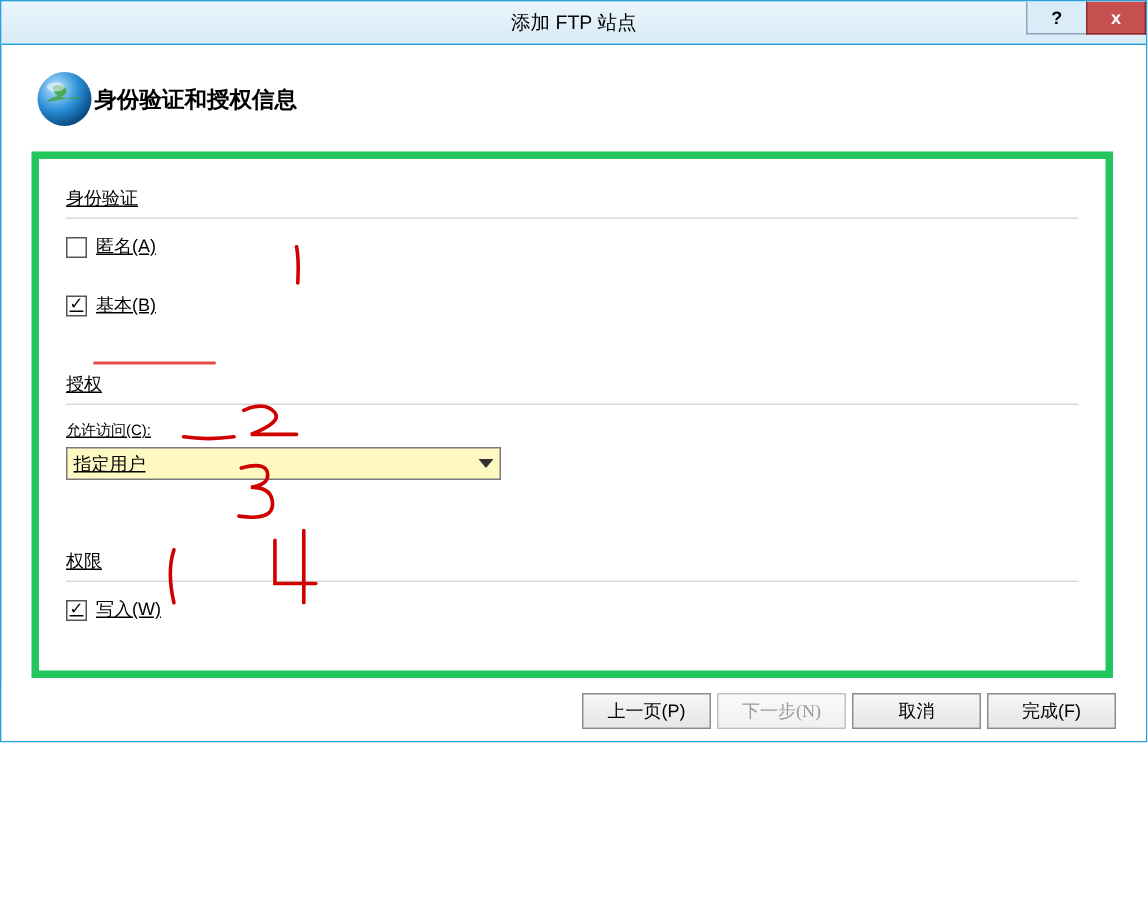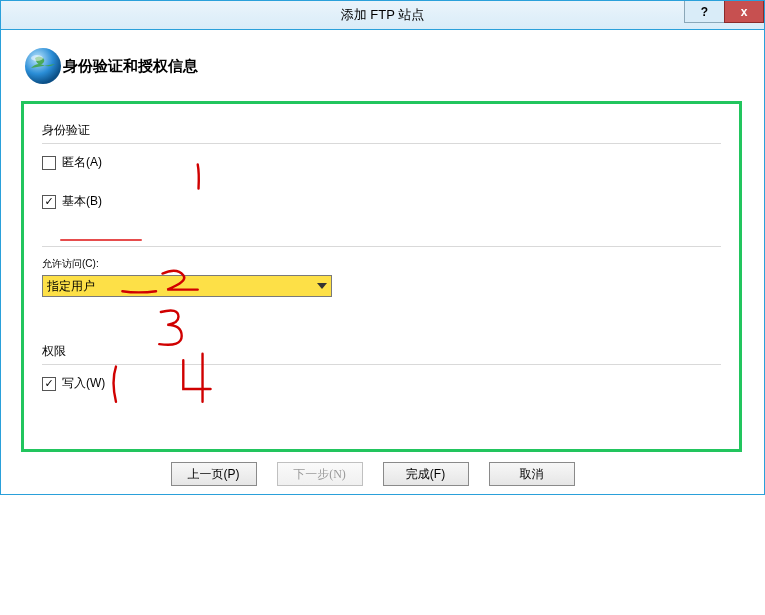--- a/index.html
+++ b/index.html
@@ -79,24 +79,25 @@
     font-weight: bold;
     color: #000;
   }
   
   .content {
     position: absolute;
     left: 20px;
     right: 22px;
     top: 100px;
     bottom: 42px;
-    border: 3px solid #22c55e;
+    border: 5px solid #22c55e;
     padding: 18px 18px 14px 18px;
     box-sizing: border-box;
     background: #fff;
+    text-decoration: underline;
   }
   .section-title {
     font-size: 12px;
     color: #000;
     margin-bottom: 4px;
   }
   .section-line {
     height: 1px;
     background: #d9d9d9;
     margin-bottom: 10px;
@@ -124,21 +125,21 @@
     content: "✓";
   }
   .field-label {
     font-size: 10px;
     margin-bottom: 4px;
   }
   .select, .textinput {
     width: 290px;
     height: 22px;
     border: 1px solid #7a7a7a;
-    background: #fde047;
+    background: #fef9c3;
     box-sizing: border-box;
     padding: 0 4px;
     display: flex;
     align-items: center;
     position: relative;
     font-size: 12px;
   }
   .select .arrow {
     position: absolute;
     right: 0;
@@ -163,23 +164,23 @@
     border-radius: 1px;
   }
   
   .footer {
     position: absolute;
     left: 0;
     right: 0;
     bottom: 0;
     height: 40px;
     display: flex;
-    justify-content: center;
-    align-items: center;
-    gap: 20px;
+    justify-content: flex-end;
+    align-items: center;
+    gap: 4px;
     padding-right: 20px;
     box-sizing: border-box;
     background: #fff;
   }
   .btn-footer {
     min-width: 86px;
     height: 24px;
     border: 1px solid #8a8a8a;
     background: linear-gradient(#f7f7f7, #e6e6e6);
     display: flex;
@@ -254,20 +255,21 @@
         <span class="cb checked"></span>
         <span>基本(B)</span>
       </div>
     </div>
 
     <div class="red-underline-basic"></div>
 
     <div class="spacer-md"></div>
 
     <div>
+      <div class="section-title">授权</div>
       <div class="section-line"></div>
 
       <div class="field-label">允许访问(C):</div>
       <div class="select">
         <span>指定用户</span>
         <span class="arrow">
           <svg width="10" height="6" viewBox="0 0 10 6">
               <path d="M0 0 L5 6 L10 0 Z" fill="#333"></path>
             </svg>
         </span>
@@ -288,22 +290,22 @@
         <span class="cb checked"></span>
         <span>写入(W)</span>
       </div>
     </div>
 
   </div>
 
   <div class="footer">
     <div class="btn-footer">上一页(P)</div>
     <div class="btn-footer disabled">下一步(N)</div>
+    <div class="btn-footer">取消</div>
     <div class="btn-footer">完成(F)</div>
-    <div class="btn-footer">取消</div>
   </div>
 
   <svg class="annotations" viewBox="0 0 765 615">
 
     <path d="M152 204 q2 10 1 30" stroke="#d00000" stroke-width="3" fill="none" stroke-linecap="round"></path>
 
     <path d="M58 362 q20 3 42 0" stroke="#d00000" stroke-width="3" fill="none" stroke-linecap="round"></path>
 
     <path d="M108 340 q18 -8 26 2 q6 8 -20 18 l38 0" stroke="#d00000" stroke-width="3" fill="none" stroke-linecap="round"></path>
 

